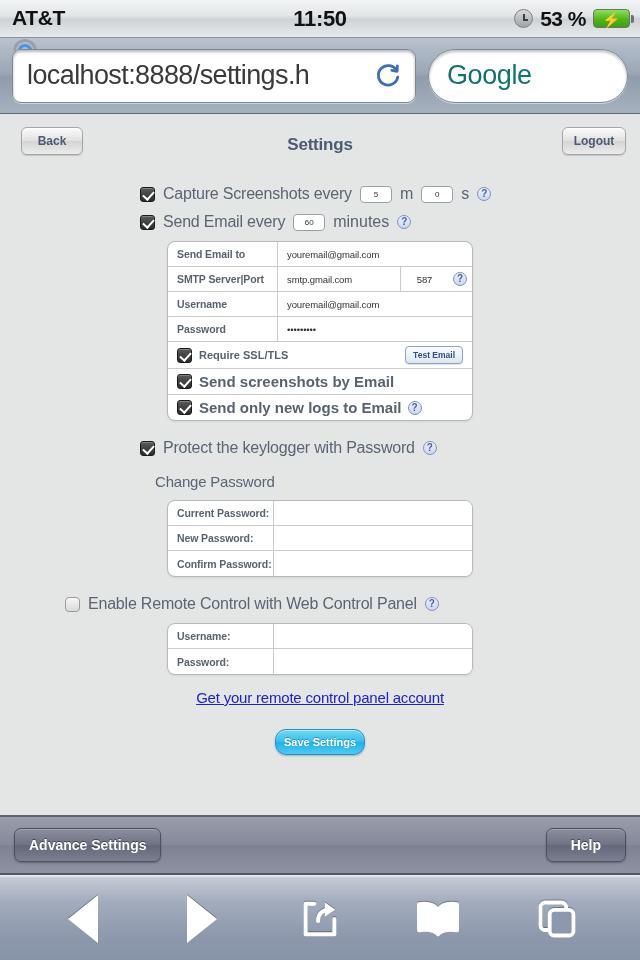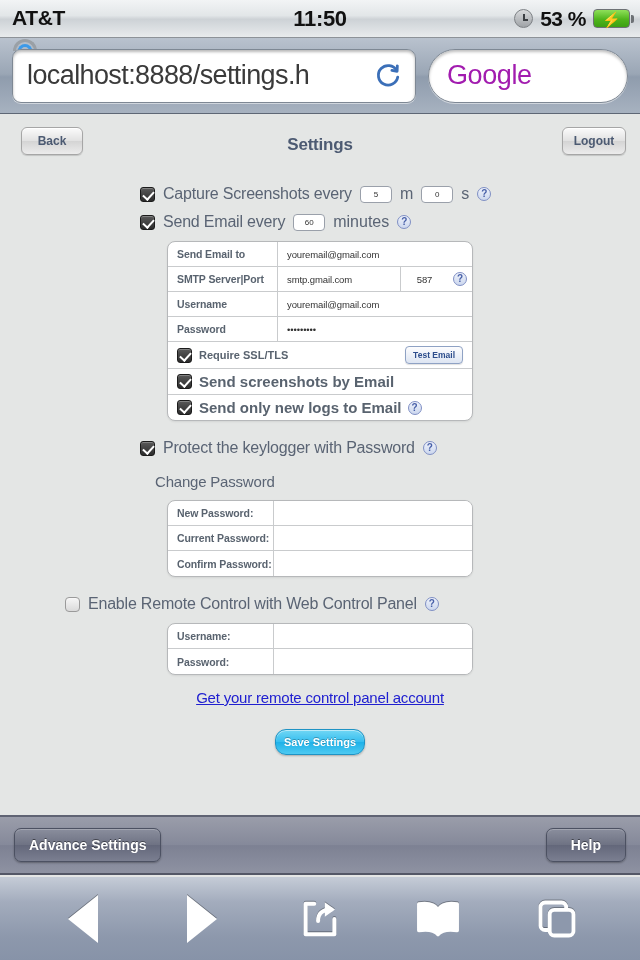--- a/index.html
+++ b/index.html
@@ -75,21 +75,21 @@
     flex:1;
   }
   .reload{ width:26px; height:26px; flex:0 0 26px; position:relative; }
   .reload svg{ display:block; }
   .search-field{
     width:200px; height:54px; background:#fff; border-radius:27px;
     border:1px solid #7e8894;
     box-shadow: inset 0 2px 3px rgba(0,0,0,.25), 0 1px 0 rgba(255,255,255,.5);
     display:flex; align-items:center; padding:0 18px;
   }
-  .search-ph{ font-size:27px; color:#a21caf; letter-spacing:-0.4px; }
+  .search-ph{ font-size:27px; color:#0f766e; letter-spacing:-0.4px; }
 
   
   .page{
     position:absolute; top:115px; left:0; width:640px; height:690px;
     background:#e4e6e5;
   }
   .nav-row{ position:relative; height:48px; padding-top:14px; }
   .btn-gray{
     position:absolute; top:12px;
     background:linear-gradient(to bottom,#fbfbfb,#e1e1e1 50%,#d4d4d4 51%,#ececec);
@@ -334,25 +334,25 @@
     <div class="chk-row" style="padding-left:140px;margin-top:18px">
       <span class="cbox"></span>
       <span class="chk-label">Protect the keylogger with Password</span>
       <span class="help">?</span>
     </div>
 
     <div class="subhead">Change Password</div>
 
     <div class="tbl blank">
       <div class="row">
+        <div class="lbl">Current Password:</div>
+        <div class="val"></div>
+      </div>
+      <div class="row">
         <div class="lbl">New Password:</div>
-        <div class="val"></div>
-      </div>
-      <div class="row">
-        <div class="lbl">Current Password:</div>
         <div class="val"></div>
       </div>
       <div class="row">
         <div class="lbl">Confirm Password:</div>
         <div class="val"></div>
       </div>
     </div>
 
     <div class="chk-row" style="padding-left:65px;margin-top:18px">
       <span class="cbox off"></span>

